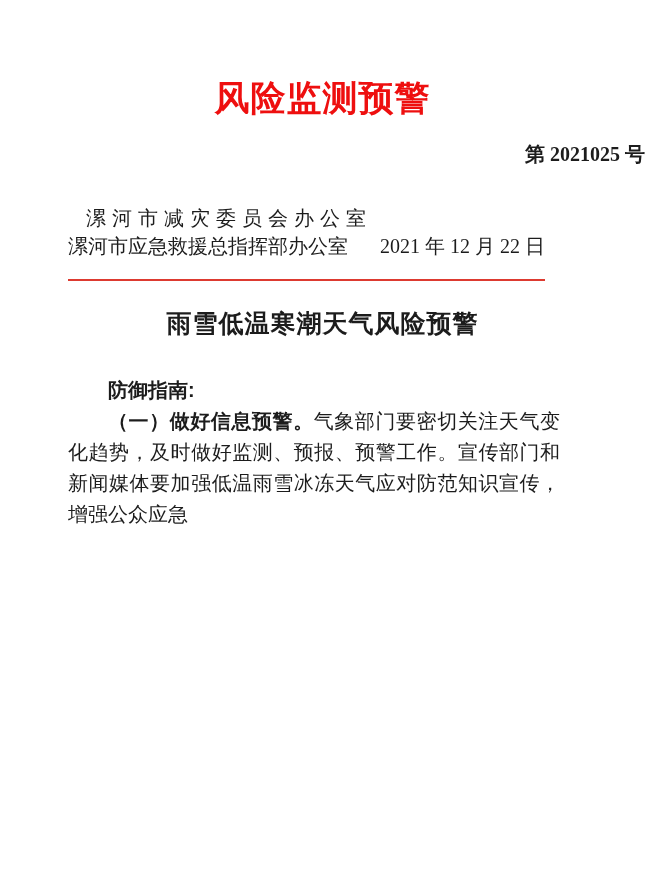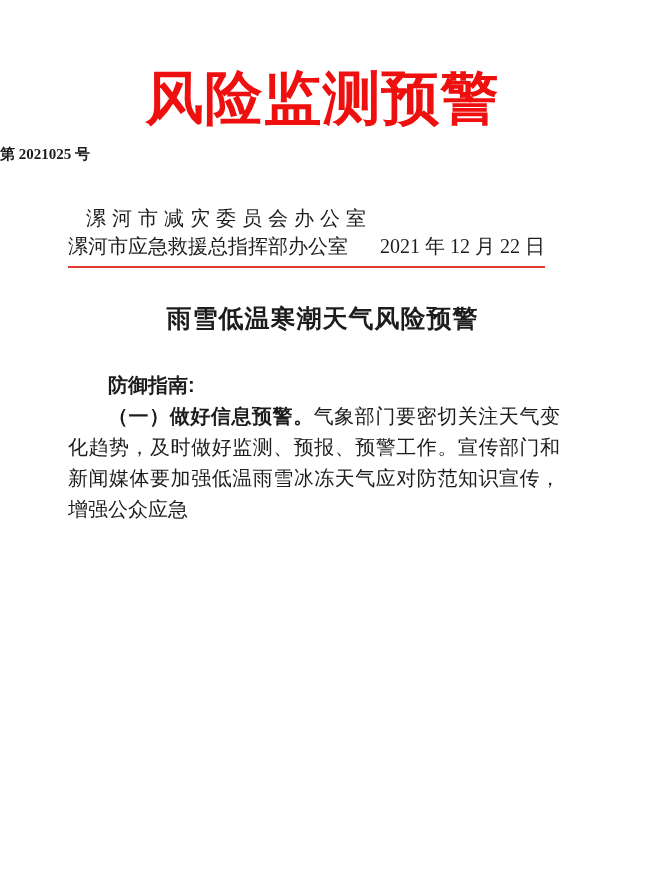--- a/index.html
+++ b/index.html
@@ -14,54 +14,54 @@
     background: #ffffff;
     overflow: hidden;
     font-family: "Liberation Serif", "DejaVu Serif", serif;
     color: #1c1c1c;
     box-sizing: border-box;
   }
   .masthead-title {
     margin: 0;
     padding-top: 70px;
     text-align: center;
-    font-size: 58px;
+    font-size: 35px;
     line-height: 58px;
     font-weight: bold;
     letter-spacing: 1px;
     color: #ee0f0f;
   }
   .doc-number {
     margin-top: 14px;
-    text-align: left;
-    font-size: 15px;
+    text-align: right;
+    font-size: 20px;
     line-height: 24px;
     font-weight: bold;
   }
   .issuer {
     margin: 38px 0 0 68px;
     width: 477px;
-    padding-bottom: 6px;
+    padding-bottom: 19px;
     border-bottom: 2px solid #dd3a30;
     font-size: 20px;
   }
   .issuer-line1 {
     padding-left: 18px;
     letter-spacing: 6px;
     line-height: 28px;
     white-space: nowrap;
   }
   .issuer-row {
     display: flex;
     justify-content: space-between;
     align-items: center;
     line-height: 28px;
   }
   .doc-heading {
-    margin: 36px 0 0 0;
+    margin: 28px 0 0 0;
     text-align: center;
     font-size: 25px;
     line-height: 30px;
     font-weight: bold;
     letter-spacing: 1px;
   }
   .body-text {
     margin: 23px 85px 0 68px;
     font-size: 20px;
     line-height: 31px;

